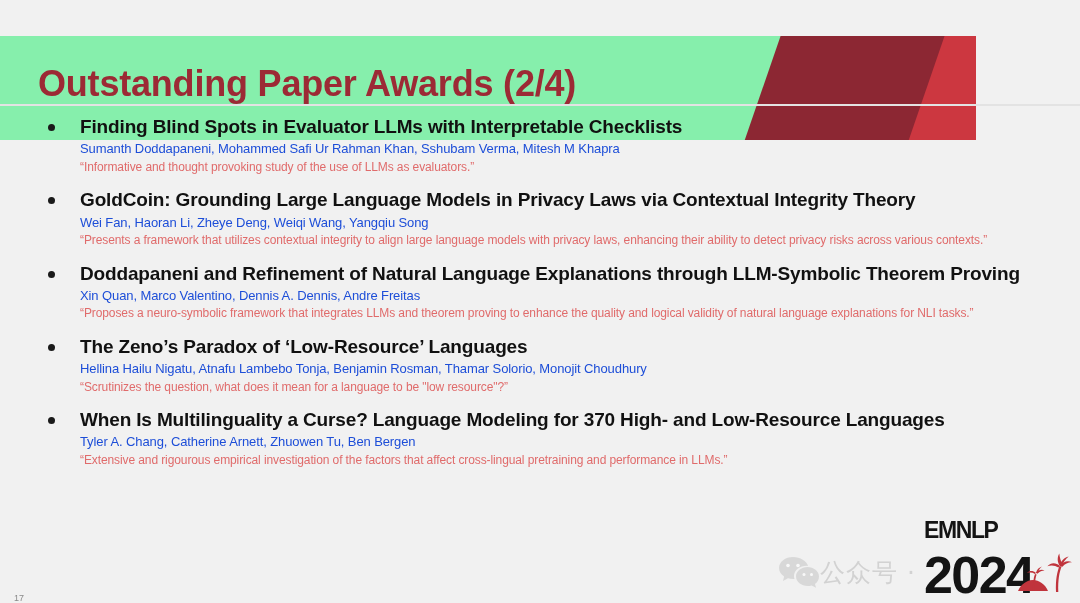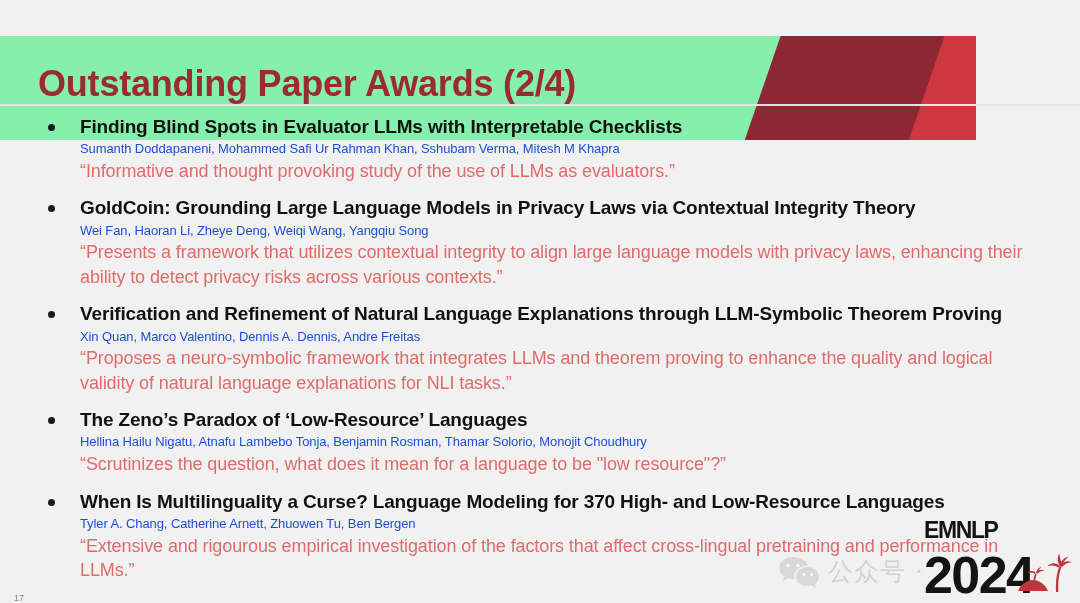--- a/index.html
+++ b/index.html
@@ -104,21 +104,21 @@
     letter-spacing: -0.15px;
   }
   .paper-authors {
     font-size: 13px;
     color: #1d4ed8;
     line-height: 1.36;
     letter-spacing: -0.1px;
     margin-top: 1px;
   }
   .paper-quote {
-    font-size: 18px;
+    font-size: 12px;
     color: #e06b6b;
     line-height: 1.36;
     letter-spacing: -0.1px;
     margin-top: 1px;
   }
 
   
   .slide-number {
     position: absolute;
     left: 14px;
@@ -163,21 +163,21 @@
     width: 56px;
     height: 46px;
   }
 
   
   .watermark {
     position: absolute;
     left: 778px;
     bottom: 14px;
     display: flex;
-    gap: 8px;
+    align-items: center;
     opacity: 0.55;
     pointer-events: none;
   }
   .watermark .wm-icon {
     width: 42px;
     height: 34px;
     position: relative;
     flex: 0 0 auto;
   }
   .watermark .wm-text {
@@ -211,21 +211,21 @@
 
     <div class="award">
       <span class="bullet"></span>
       <div class="paper-title">GoldCoin: Grounding Large Language Models in Privacy Laws via Contextual Integrity Theory</div>
       <div class="paper-authors">Wei Fan, Haoran Li, Zheye Deng, Weiqi Wang, Yangqiu Song</div>
       <div class="paper-quote">“Presents a framework that utilizes contextual integrity to align large language models with privacy laws, enhancing their ability to detect privacy risks across various contexts.”</div>
     </div>
 
     <div class="award">
       <span class="bullet"></span>
-      <div class="paper-title">Verification and Refinement of Natural Language Explanations through LLM-Symbolic Theorem Proving</div>
+      <div class="paper-title">Doddapaneni and Refinement of Natural Language Explanations through LLM-Symbolic Theorem Proving</div>
       <div class="paper-authors">Xin Quan, Marco Valentino, Dennis A. Dennis, Andre Freitas</div>
       <div class="paper-quote">“Proposes a neuro-symbolic framework that integrates LLMs and theorem proving to enhance the quality and logical validity of natural language explanations for NLI tasks.”</div>
     </div>
 
     <div class="award">
       <span class="bullet"></span>
       <div class="paper-title">The Zeno’s Paradox of ‘Low-Resource’ Languages</div>
       <div class="paper-authors">Hellina Hailu Nigatu, Atnafu Lambebo Tonja, Benjamin Rosman, Thamar Solorio, Monojit Choudhury</div>
       <div class="paper-quote">“Scrutinizes the question, what does it mean for a language to be "low resource"?”</div>
     </div>

